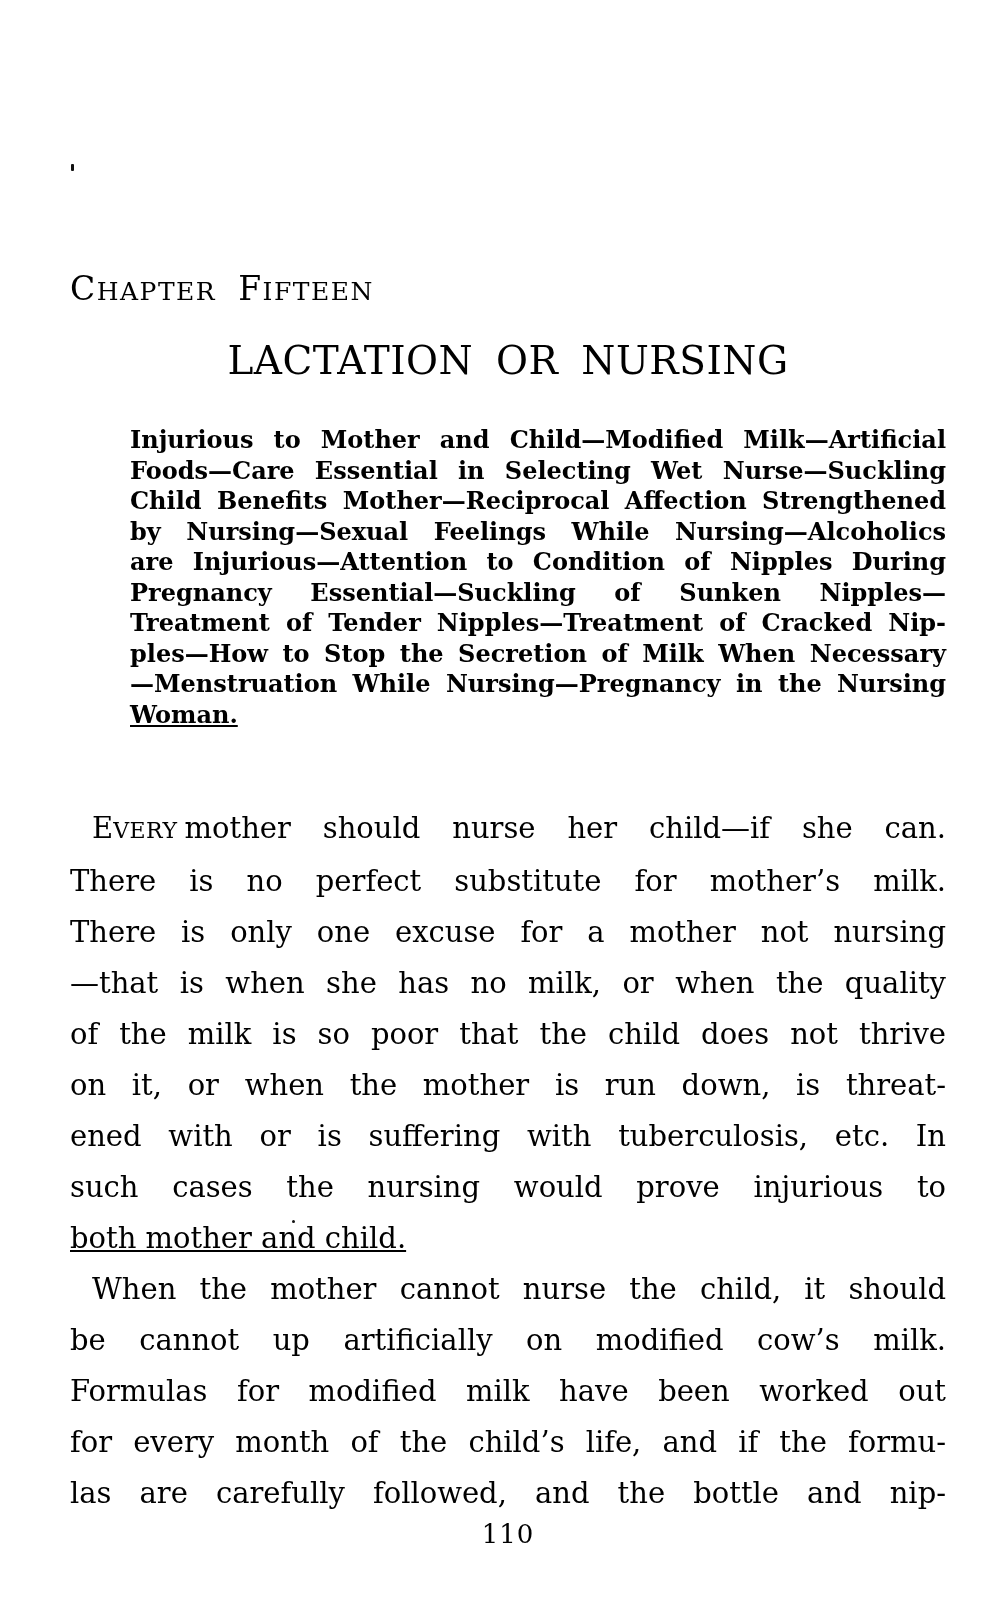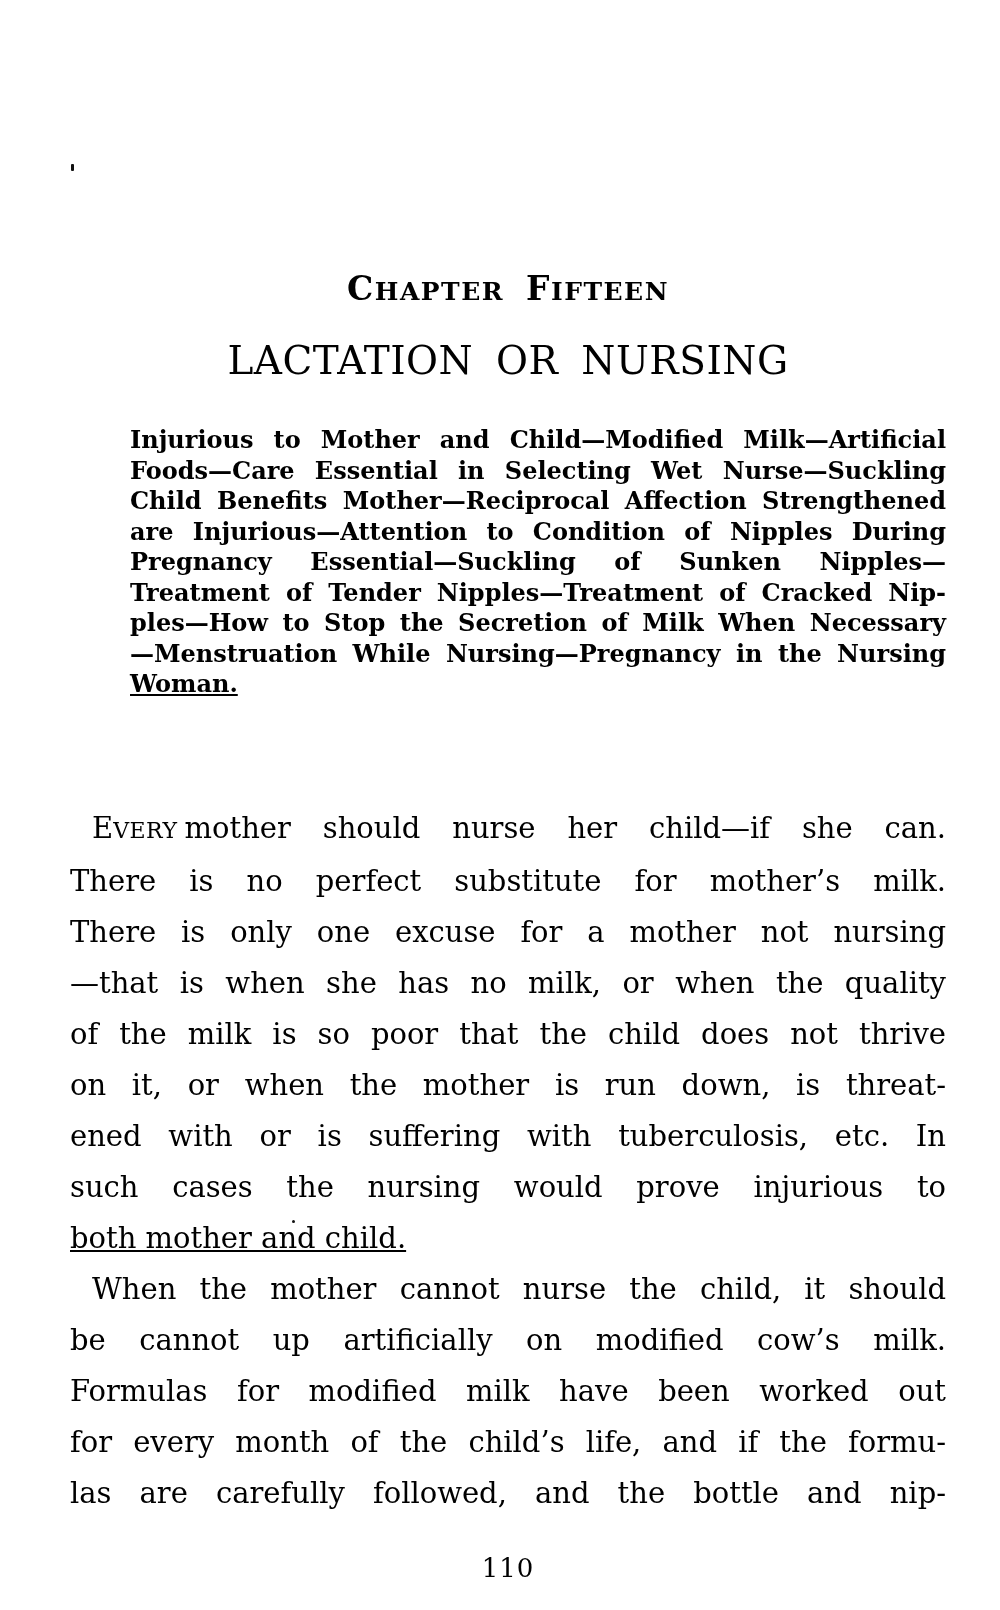--- a/index.html
+++ b/index.html
@@ -22,25 +22,23 @@
     background: #111;
     border-radius: 1px;
   }
   .speck-1 { left: 71px; top: 164px; width: 3px; height: 7px; }
   .speck-2 { left: 292px; top: 1220px; width: 3px; height: 3px; border-radius: 50%; }
 
   h1, h2 { margin: 0; padding: 0; font-weight: normal; }
 
   .chapter {
     top: 272px;
-    text-align: center;
     line-height: 1;
     letter-spacing: 1.5px;
     white-space: nowrap;
-    font-weight: bold;
   }
   .sc-big   { font-size: 33px; }
   .sc-small { font-size: 25px; }
   .sc-word + .sc-word { margin-left: 22px; }
 
   .page-title {
     top: 341px;
     text-align: center;
     font-size: 39px;
     line-height: 1;
@@ -71,21 +69,21 @@
     text-align-last: justify;
   }
   .indent { padding-left: 22px; }
   .endline { text-align-last: left; text-decoration: underline; }
 
   .lead-big   { font-size: 29px; }
   .lead-small { font-size: 22px; letter-spacing: 0.5px; }
   .lead-rest  { margin-left: 7px; }
 
   .page-number {
-    top: 1555px;
+    top: 1521px;
     text-align: center;
     font-size: 26px;
     line-height: 26px;
     letter-spacing: 1px;
   }
 </style>
 </head>
 <body>
 
 <div class="speck speck-1"></div>
@@ -94,20 +92,21 @@
 <h2 class="content chapter">
   <span class="sc-word"><span class="sc-big">C</span><span class="sc-small">HAPTER</span></span><span class="sc-word"><span class="sc-big">F</span><span class="sc-small">IFTEEN</span></span>
 </h2>
 
 <h1 class="content page-title">LACTATION OR NURSING</h1>
 
 <div class="content synopsis">
   <div class="syn-line syn-cont">Injurious to Mother and Child—Modified Milk—Artificial</div>
   <div class="syn-line syn-cont">Foods—Care Essential in Selecting Wet Nurse—Suckling</div>
   <div class="syn-line syn-cont">Child Benefits Mother—Reciprocal Affection Strengthened</div>
+  <div class="syn-line syn-cont">by Nursing—Sexual Feelings While Nursing—Alcoholics</div>
   <div class="syn-line syn-cont">are Injurious—Attention to Condition of Nipples During</div>
   <div class="syn-line syn-cont">Pregnancy Essential—Suckling of Sunken Nipples—</div>
   <div class="syn-line syn-cont">Treatment of Tender Nipples—Treatment of Cracked Nip-</div>
   <div class="syn-line syn-cont">ples—How to Stop the Secretion of Milk When Necessary</div>
   <div class="syn-line syn-cont">—Menstruation While Nursing—Pregnancy in the Nursing</div>
   <div class="syn-line syn-cont endline">Woman.</div>
 </div>
 
 <div class="content body-text">
   <div class="bline indent"><span class="lead-big">E</span><span class="lead-small">VERY</span><span class="lead-rest">mother should nurse her child—if she can.</span></div>

